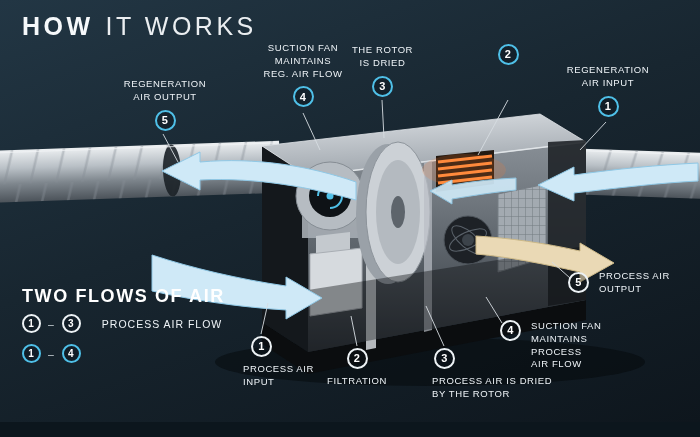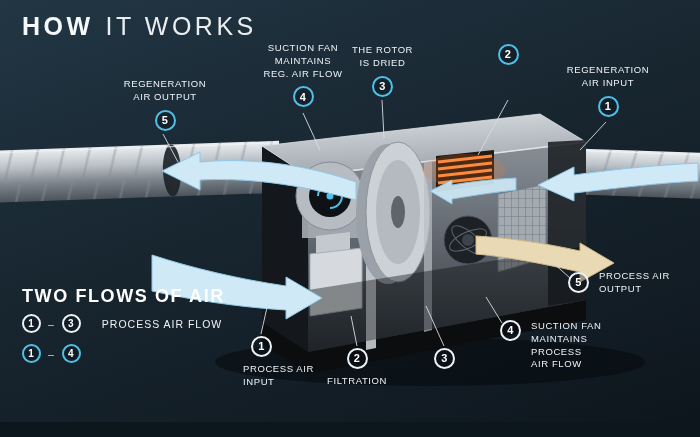--- a/index.html
+++ b/index.html
@@ -204,20 +204,22 @@
 INPUT</div>
   </div>
 
   <div class="callout proc" style="left:322px;top:348px;width:70px;">
     <div class="num">2</div>
     <div class="label">FILTRATION</div>
   </div>
 
   <div class="callout proc start" style="left:432px;top:348px;width:130px;">
     <div class="num" style="margin-left:2px;">3</div>
+    <div class="label">PROCESS AIR IS DRIED
+BY THE ROTOR</div>
   </div>
 
   <div class="callout proc rowtop" style="left:500px;top:320px;width:140px;">
     <div class="num">4</div>
     <div class="label">SUCTION FAN
 MAINTAINS PROCESS
 AIR FLOW</div>
   </div>
 
   <div class="callout proc row" style="left:568px;top:270px;width:120px;">

